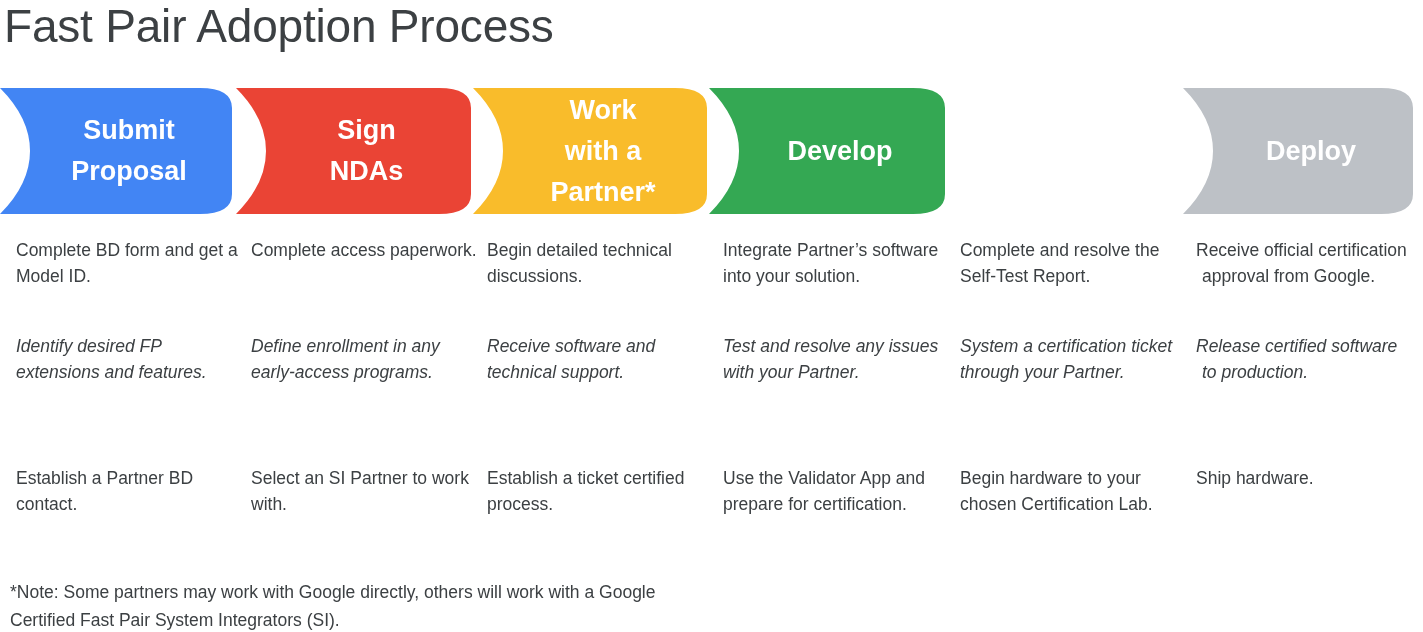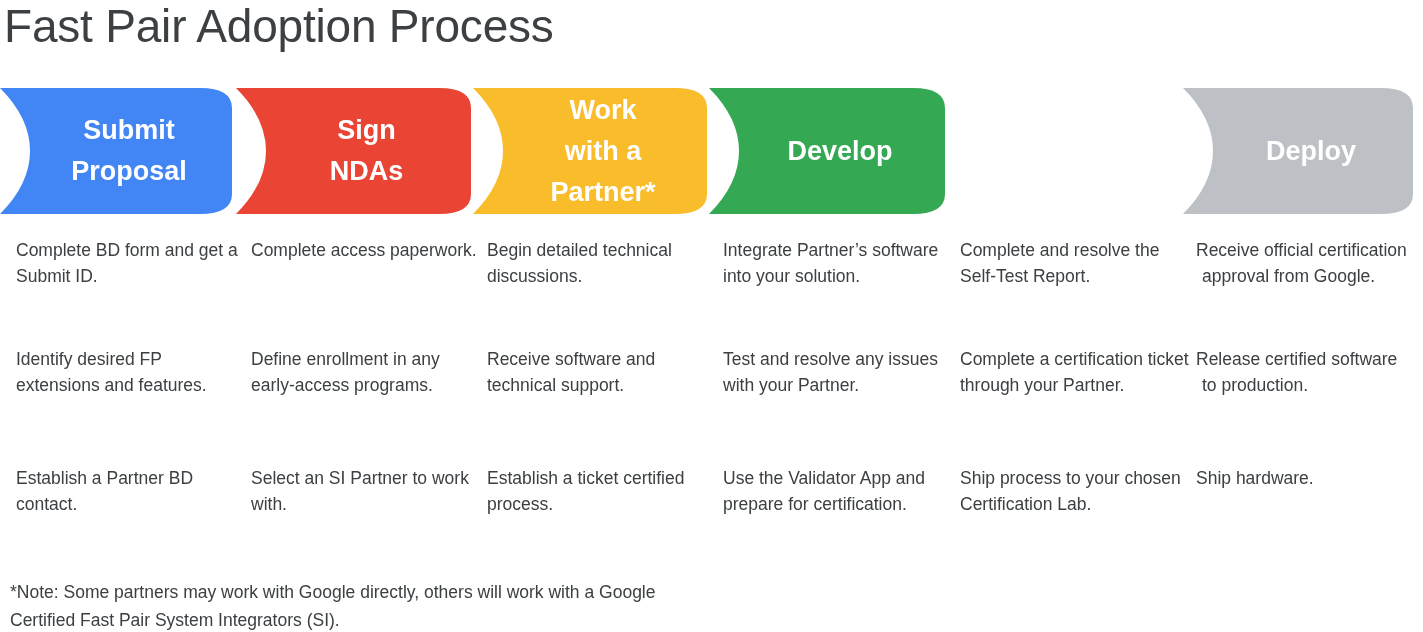--- a/index.html
+++ b/index.html
@@ -82,21 +82,21 @@
     width: 228px;
   }
   .bullet-item {
     position: absolute;
     font-size: 17.5px;
     line-height: 25.5px;
     color: #3c4043;
     font-weight: 400;
   }
   .bullet-item.r0 { top: 0px; }
-  .bullet-item.r1 { top: 109px; }
+  .bullet-item.r1 { top: 96px; font-style: italic; }
   .bullet-item.r2 { top: 228px; }
 
   
   .col-6 .bullet-item {
     text-indent: -6px;
     padding-left: 6px;
   }
 
   
   .footnote {
@@ -153,21 +153,21 @@
     <svg viewBox="0 0 230 126" preserveAspectRatio="none">
       <path d="M 0,0 L 198,0 Q 230,0 230,20 L 230,106 Q 230,126 198,126 L 0,126 Q 30,96 30,63 Q 30,30 0,0 Z" fill="#bdc1c6"></path>
     </svg>
     <div class="banner-label">Deploy</div>
   </div>
 </div>
 
 <div class="bullets">
 
   <div class="bullet-col col-1" style="left:16px;">
-    <div class="bullet-item r0">Complete BD form and get a Submit ID.</div>
+    <div class="bullet-item r0">Complete BD form and get a Model ID.</div>
     <div class="bullet-item r1">Identify desired FP extensions and features.</div>
     <div class="bullet-item r2">Establish a Partner BD contact.</div>
   </div>
 
   <div class="bullet-col col-2" style="left:251px;">
     <div class="bullet-item r0">Complete access paperwork.</div>
     <div class="bullet-item r1">Define enrollment in any early-access programs.</div>
     <div class="bullet-item r2">Select an SI Partner to work with.</div>
   </div>
 
@@ -178,22 +178,22 @@
   </div>
 
   <div class="bullet-col col-4" style="left:723px;">
     <div class="bullet-item r0">Integrate Partner’s software into your solution.</div>
     <div class="bullet-item r1">Test and resolve any issues with your Partner.</div>
     <div class="bullet-item r2">Use the Validator App and prepare for certification.</div>
   </div>
 
   <div class="bullet-col col-5" style="left:960px; width:232px;">
     <div class="bullet-item r0">Complete and resolve the Self-Test Report.</div>
-    <div class="bullet-item r1">Complete a certification ticket through your Partner.</div>
-    <div class="bullet-item r2">Ship process to your chosen Certification Lab.</div>
+    <div class="bullet-item r1">System a certification ticket through your Partner.</div>
+    <div class="bullet-item r2">Begin hardware to your chosen Certification Lab.</div>
   </div>
 
   <div class="bullet-col col-6" style="left:1196px; width:218px;">
     <div class="bullet-item r0">Receive official certification approval from Google.</div>
     <div class="bullet-item r1">Release certified software to production.</div>
     <div class="bullet-item r2">Ship hardware.</div>
   </div>
 </div>
 
 <div class="footnote">*Note: Some partners may work with Google directly, others will work with a Google Certified Fast Pair System Integrators (SI).</div>

